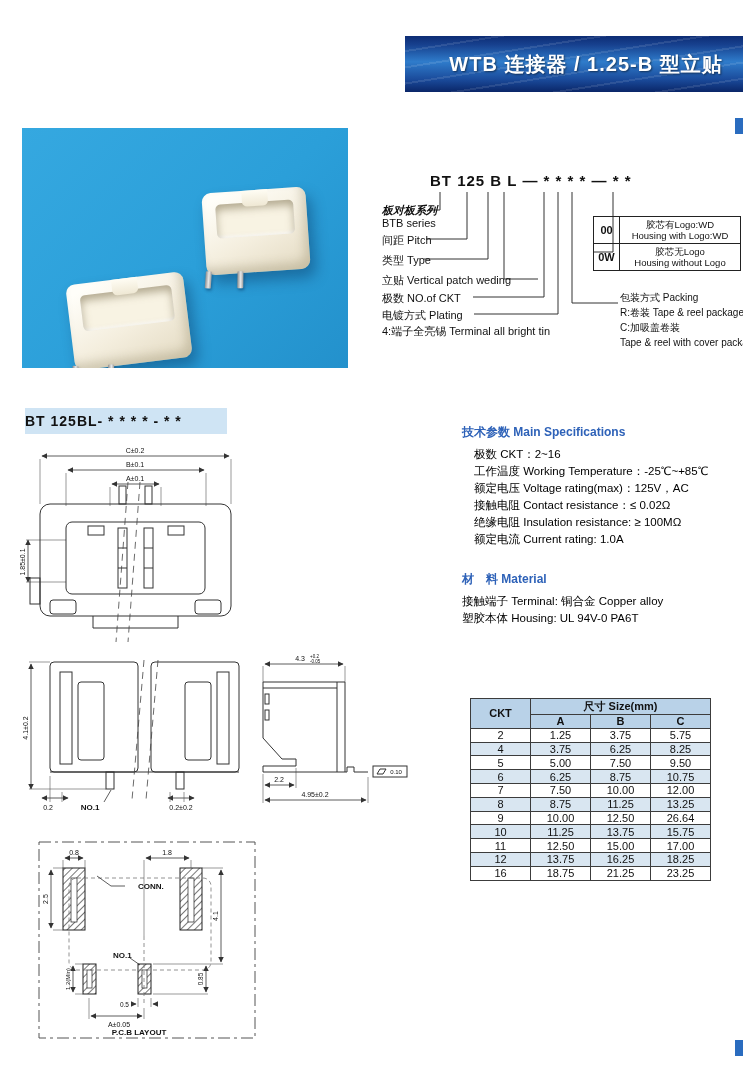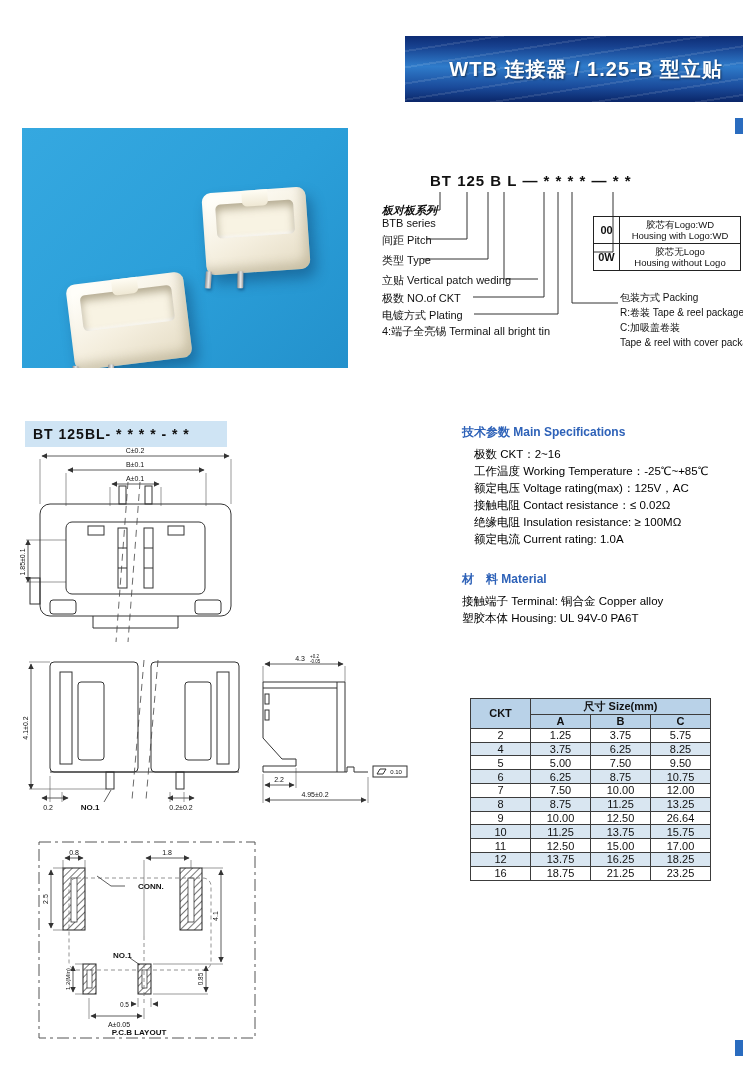--- a/index.html
+++ b/index.html
@@ -1,20 +1,20 @@
 <!DOCTYPE html>
 <html><head>
 <meta charset="utf-8">
 <style>
   * { margin:0; padding:0; box-sizing:border-box; }
   body { background:#e8e8e8; font-family:"Liberation Sans", sans-serif; }
   #page { position:relative; width:743px; height:1066px; background:#ffffff; margin:0 auto; overflow:hidden; color:#111; }
 
   
-  .banner { position:absolute; left:405px; top:36px; width:338px; height:66px;
+  .banner { position:absolute; left:405px; top:36px; width:338px; height:56px;
     background:linear-gradient(180deg,#0d2c74 0%,#17418f 16%,#2f7ccb 46%,#1a4a9a 78%,#0a2668 100%);
     display:flex; align-items:center; justify-content:center;padding-left:24px; }
   .banner::before { content:""; position:absolute; inset:0;
     background:repeating-linear-gradient(171deg, rgba(255,255,255,0) 0 14px, rgba(255,255,255,.10) 14px 16px);
     pointer-events:none; }
   .banner-title { color:#fff; font-size:20px; font-weight:bold; letter-spacing:1px; text-shadow:1px 1px 2px rgba(0,0,0,.5); position:relative; }
   .edge-accent { position:absolute; width:8px; height:16px; background:#2a6cbf; right:0; }
 
   
   .photo { position:absolute; left:22px; top:128px; width:326px; height:240px;
@@ -31,22 +31,22 @@
   .pcd { position:absolute; left:378px; top:170px; width:365px; height:192px; font-size:11px; }
   .pcd-code { position:absolute; left:52px; top:2px; font-size:15px; font-weight:bold; letter-spacing:1px; white-space:nowrap; }
   .pcd-label { position:absolute; left:4px; white-space:nowrap; color:#111; }
   .pcd svg { position:absolute; left:0; top:0; }
   .logo-box { position:absolute; left:215px; top:46px; width:148px; border:1px solid #222; border-collapse:collapse; }
   .logo-box td { border:1px solid #222; padding:2px 3px; font-size:9.5px; line-height:11px; vertical-align:middle;text-align:center; }
   .logo-box .code { font-size:11px; font-weight:bold; text-align:center; width:26px; }
   .packing { position:absolute; left:242px; top:120px; font-size:10px; line-height:15px; white-space:nowrap; }
 
   
-  .model-label { position:absolute; left:25px; top:421px; width:202px; height:26px; background:#cfe4f4;
-    font-size:14px; font-weight:bold; display:flex; align-items:center; padding-left:8px; letter-spacing:1px; }
+  .model-label { position:absolute; left:25px; top:408px; width:202px; height:26px; background:#cfe4f4;
+    font-size:14px; font-weight:bold; display:flex; align-items:center; padding-left:0; letter-spacing:1px; }
 
   
   .sec-title { position:absolute; left:462px; color:#2e62b8; font-size:12px; font-weight:bold; }
   .sec-lines { position:absolute; left:462px; font-size:11.5px; line-height:17px; color:#000; width:280px; }
 
   
   .size-table { position:absolute; left:470px; top:698px; border-collapse:collapse; font-size:11px; }
   .size-table th, .size-table td { border:1px solid #3c3c3c; text-align:center; padding:0 4px; height:13.8px; }
   .size-table thead th { background:#b9d2e8; font-weight:bold; }
   .size-table td.ckt { width:52px; }

